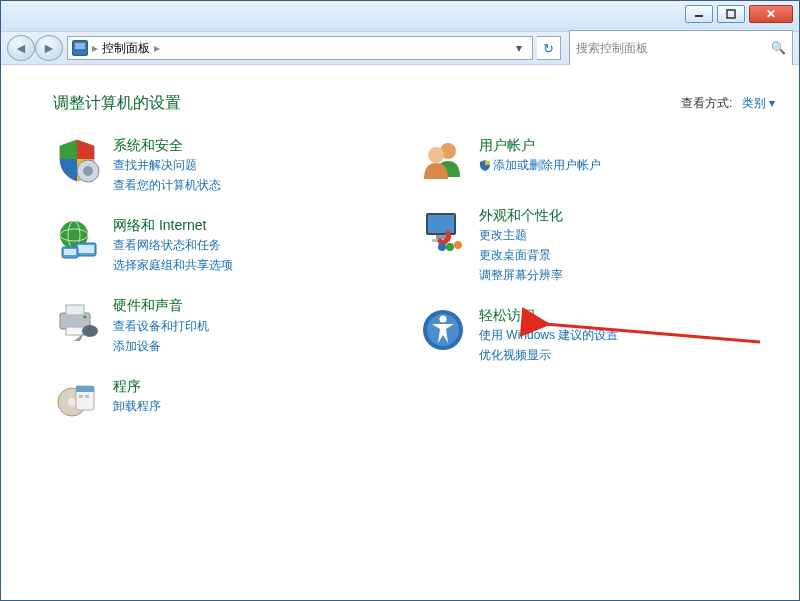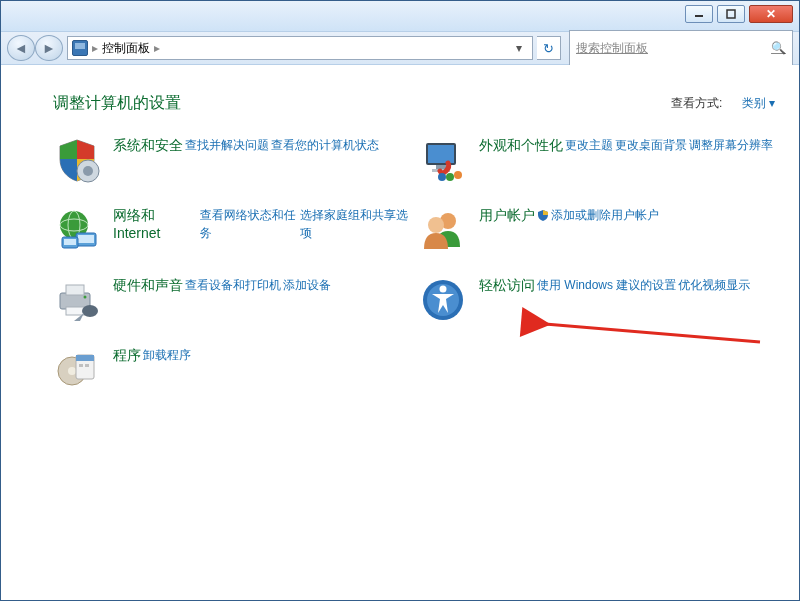--- a/index.html
+++ b/index.html
@@ -10,31 +10,31 @@
   .wbtn.close { width: 44px; background: linear-gradient(#f07a6a, #d84b2f); border-color: #9c3a29; color: #fff; font-weight: bold; font-size: 12px; }
   .navbar { height: 34px; background: linear-gradient(#e7eff9, #d9e7f6); border-top: 1px solid #b7cfe8; border-bottom: 1px solid #b7cfe8; display: flex; align-items: center; padding: 0 6px; gap: 4px; }
   .navarrows { display: flex; gap: 0; }
   .navcircle { width: 28px; height: 26px; border-radius: 50%; background: radial-gradient(circle at 40% 30%, #f2f8ff, #bfd4e8); border: 1px solid #8fa9c4; display: flex; align-items: center; justify-content: center; color: #66788c; font-size: 14px; }
   .addrbar { flex: 1; height: 24px; background: #fff; border: 1px solid #98a9bd; display: flex; align-items: center; padding: 0 4px; font-size: 12px; color: #000; gap: 4px; }
   .addricon { width: 16px; height: 16px; background: #3a76b4; border: 1px solid #2b5a8c; border-radius: 2px; position: relative; }
   .addricon::after { content: ""; position: absolute; top:2px; left:2px; width:10px; height:6px; background:#8fb8e0; }
   .addr-sep { color: #888; }
   .dropbtn { width: 18px; text-align: center; color: #555; }
   .refresh { width: 24px; height: 24px; border: 1px solid #98a9bd; border-left: none; background: #fff; display: flex; align-items: center; justify-content: center; color: #1f6fb5; font-size: 13px; }
-  .search { width: 224px; height: 36px; background: #fff; border: 1px solid #98a9bd; margin-left: 4px; display: flex; align-items: center; padding: 0 6px; font-size: 12px; color: #888; justify-content: space-between; text-decoration: underline; }
+  .search { width: 224px; height: 36px; background: #fff; border: 1px solid #98a9bd; margin-left: 4px; display: flex; align-items: center; padding: 0 6px; font-size: 12px; color: #888; justify-content: space-between; }
   .content { flex: 1; background: #fff; padding: 28px 24px 0 52px; overflow: hidden; }
   .header { display: flex; justify-content: space-between; align-items: center; margin-bottom: 22px; }
   .maintitle { font-size: 16px; color: #0b6b2f; font-weight: 400; }
   .viewby { font-size: 12px; color: #333; }
-  .viewby .viewlink { color: #1a6fb3; margin-left: 16px; }
+  .viewby .viewlink { color: #1a6fb3; margin-left: 6px; }
   .cols { display: flex; gap: 10px; }
   .col { flex: 1; display: flex; flex-direction: column; gap: 22px; }
   .cat { display: flex; align-items: flex-start; gap: 12px; }
   .caticon { width: 48px; height: 48px; flex-shrink: 0; display: flex; align-items: center; justify-content: center; }
-  .catbody { display: flex; flex-direction: row; gap: 2px; }
+  .catbody { display: flex; flex-direction: column; gap: 2px; }
   .catname { font-size: 14px; color: #0b6b2f; line-height: 1.3; }
   .catlink { font-size: 12px; color: #1a6fb3; line-height: 1.5; }
   .shieldmini { display:inline-block; width:12px; height:12px; vertical-align:-2px; margin-right:2px; }
   .arrow { position: absolute; pointer-events: none; }
   svg { display: block; }
 </style>
 </head>
 <body>
 
 <div class="window">
@@ -159,58 +159,58 @@
           </div>
         </div>
 
       </div>
 
       <div class="col">
 
         <div class="cat">
           <div class="caticon">
             <svg width="46" height="46" viewBox="0 0 46 46">
+              <circle cx="28" cy="14" r="8" fill="#e8a060"></circle>
+              <path d="M16 40 Q16 24 28 24 Q40 24 40 40 Z" fill="#3a9b3a"></path>
+              <circle cx="16" cy="18" r="8" fill="#f0c090"></circle>
+              <path d="M4 42 Q4 26 16 26 Q28 26 28 42 Z" fill="#d88848"></path>
+            </svg>
+          </div>
+          <div class="catbody">
+            <a class="catname">用户帐户</a>
+            <a class="catlink">
+              <svg class="shieldmini" viewBox="0 0 12 12">
+                  <path d="M6 1 L11 3 V6 C11 9 9 11 6 12 C3 11 1 9 1 6 V3 Z" fill="#2b6fb5"></path>
+                  <path d="M6 1 L11 3 V6 L6 6 Z" fill="#e8b82e"></path>
+                </svg><span>添加或删除用户帐户</span>
+            </a>
+          </div>
+        </div>
+
+        <div class="cat">
+          <div class="caticon">
+            <svg width="46" height="46" viewBox="0 0 46 46">
               <rect x="6" y="6" width="30" height="22" rx="2" fill="#3a4a5a"></rect>
               <rect x="8" y="8" width="26" height="18" fill="#4a8ed0"></rect>
               <rect x="16" y="28" width="10" height="4" fill="#8a9aaa"></rect>
               <rect x="12" y="32" width="18" height="3" fill="#b8c0c8"></rect>
               <path d="M28 26 Q30 30 26 34 Q22 38 20 34" fill="none" stroke="#d43a2a" stroke-width="5" stroke-linecap="round"></path>
               <circle cx="38" cy="38" r="4" fill="#e88838"></circle>
               <circle cx="30" cy="40" r="4" fill="#3a9b3a"></circle>
               <circle cx="22" cy="40" r="4" fill="#2b6fb5"></circle>
             </svg>
           </div>
           <div class="catbody">
             <a class="catname">外观和个性化</a>
             <a class="catlink">更改主题</a>
             <a class="catlink">更改桌面背景</a>
             <a class="catlink">调整屏幕分辨率</a>
           </div>
         </div>
 
-        <div class="cat">
-          <div class="caticon">
-            <svg width="46" height="46" viewBox="0 0 46 46">
-              <circle cx="28" cy="14" r="8" fill="#e8a060"></circle>
-              <path d="M16 40 Q16 24 28 24 Q40 24 40 40 Z" fill="#3a9b3a"></path>
-              <circle cx="16" cy="18" r="8" fill="#f0c090"></circle>
-              <path d="M4 42 Q4 26 16 26 Q28 26 28 42 Z" fill="#d88848"></path>
-            </svg>
-          </div>
-          <div class="catbody">
-            <a class="catname">用户帐户</a>
-            <a class="catlink">
-              <svg class="shieldmini" viewBox="0 0 12 12">
-                  <path d="M6 1 L11 3 V6 C11 9 9 11 6 12 C3 11 1 9 1 6 V3 Z" fill="#2b6fb5"></path>
-                  <path d="M6 1 L11 3 V6 L6 6 Z" fill="#e8b82e"></path>
-                </svg><span>添加或删除用户帐户</span>
-            </a>
-          </div>
-        </div>
-
 
         <div class="cat">
           <div class="caticon">
             <svg width="46" height="46" viewBox="0 0 46 46">
               <circle cx="23" cy="23" r="20" fill="#2b6fb5"></circle>
               <circle cx="23" cy="23" r="16" fill="#4a8ed0"></circle>
               <circle cx="23" cy="12" r="3.5" fill="#fff"></circle>
               <path d="M12 17 L34 17 L26 22 L28 36 L23 28 L18 36 L20 22 Z" fill="#fff"></path>
             </svg>
           </div>

